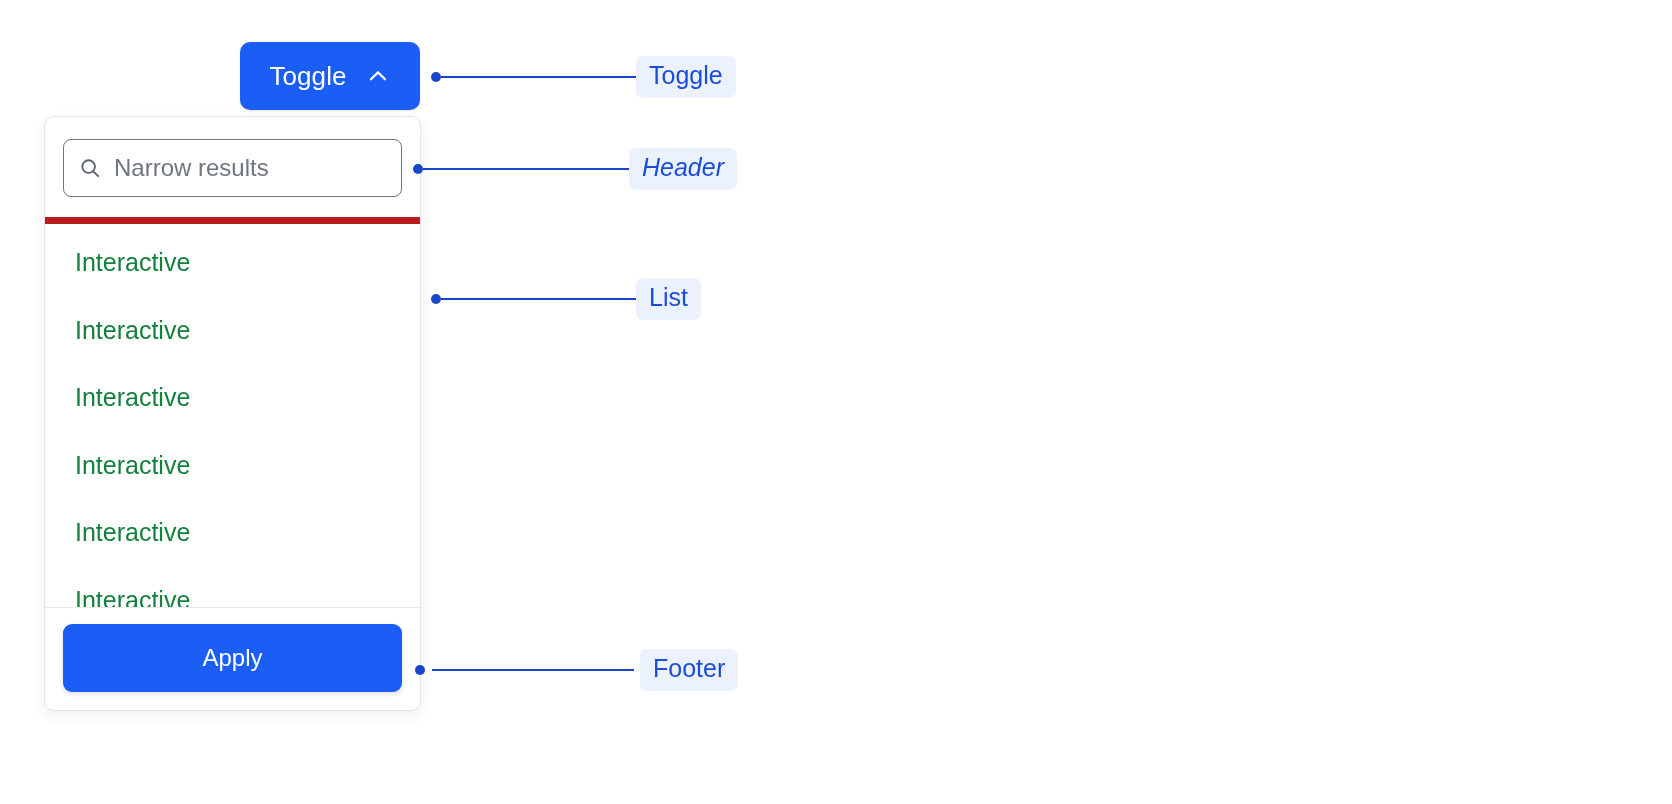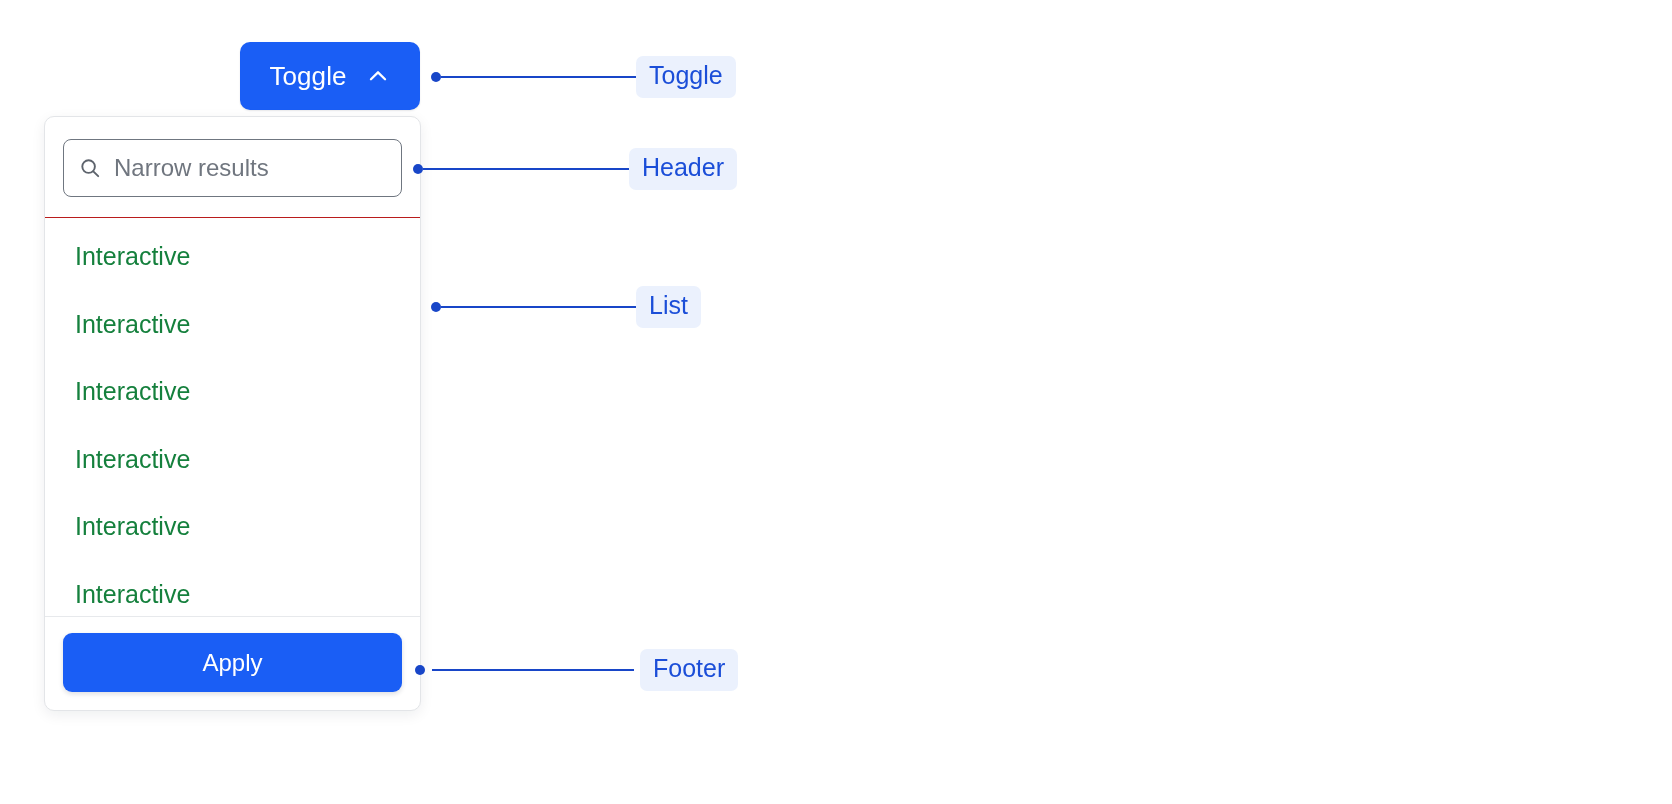--- a/index.html
+++ b/index.html
@@ -63,21 +63,21 @@
     box-shadow: 0 4px 14px rgba(16,24,40,0.07);
     display: flex;
     flex-direction: column;
   }
 
   
   .panel-header {
     flex: 0 0 auto;
     padding: 22px 18px 20px 18px;
     box-sizing: border-box;
-    border-bottom: 1px solid #b91c1c;
+    border-bottom: 7px solid #b91c1c;
   }
   .search-wrap {
     position: relative;
     height: 58px;
     border: 1px solid #6f7680;
     border-radius: 8px;
     display: flex;
     align-items: center;
     box-sizing: border-box;
     background: #fff;
@@ -131,21 +131,21 @@
   
   .panel-footer {
     flex: 0 0 auto;
     border-top: 1px solid #e7e9ec;
     padding: 16px 18px 18px 18px;
     box-sizing: border-box;
   }
   #apply-button {
     display: block;
     width: 100%;
-    height: 59px;
+    height: 68px;
     background: #1a5ef5;
     color: #ffffff;
     border: none;
     border-radius: 9px;
     font-family: "Liberation Sans", sans-serif;
     font-size: 24px;
     cursor: pointer;
     box-shadow: 0 2px 5px rgba(16,24,40,0.14);
   }
 
@@ -175,24 +175,24 @@
     border-radius: 7px;
     padding: 4px 13px 6px 13px;
     line-height: 1.25;
     white-space: nowrap;
     margin-left: -1px;
   }
 
   #callout-toggle { left: 431px; top: 60px; }
   #callout-toggle .leader { width: 196px; }
 
-  #callout-header { left: 413px; top: 152px; }
+  #callout-header { left: 413px; top: 152px; font-style: italic; }
   #callout-header .leader { width: 207px; }
 
-  #callout-list   { left: 431px; top: 290px; }
+  #callout-list   { left: 431px; top: 282px; }
   #callout-list   .leader { width: 196px; }
 
   #callout-footer { left: 415px; top: 653px; gap: 7px; }
   #callout-footer .leader { width: 202px; }
 </style>
 </head>
 <body>
 
 <button id="toggle-button">
   <span class="tg-label">Toggle</span>

